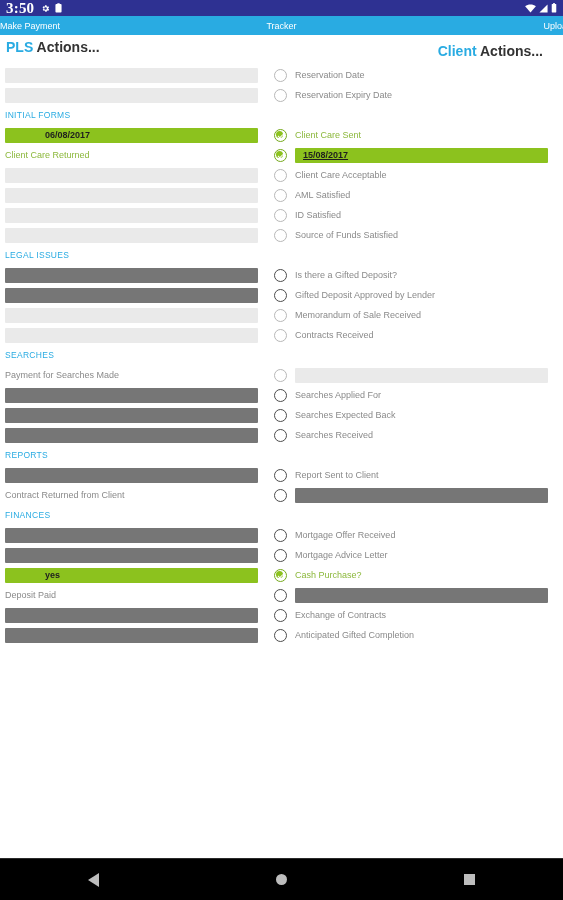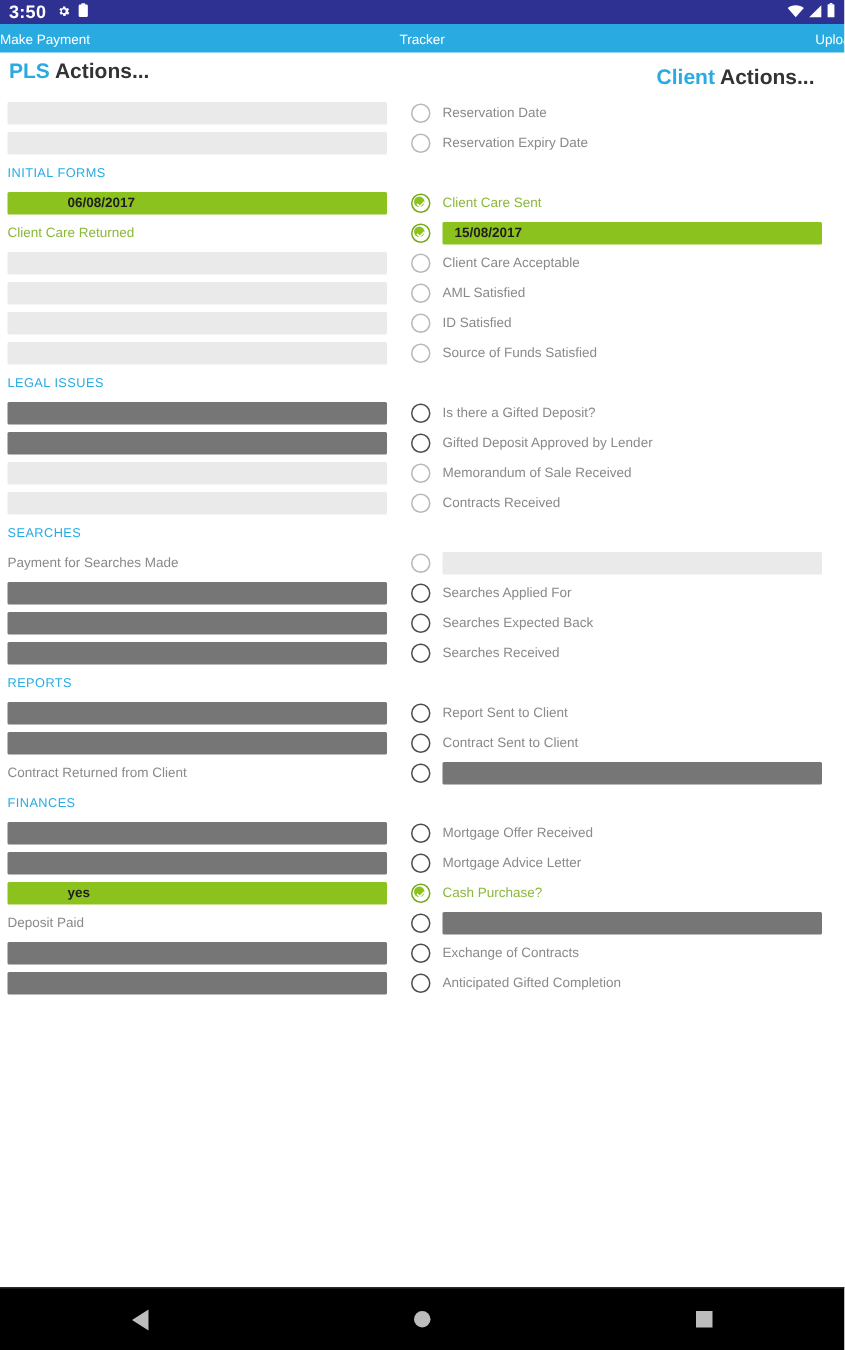--- a/index.html
+++ b/index.html
@@ -10,21 +10,21 @@
     overflow: hidden;
   }
   .screen { position: relative; width: 563px; height: 900px; background: #fff; }
 
   
   .statusbar {
     height: 16px; background: #2e3192;
     display: flex; align-items: center; padding: 0 6px;
     color: #ffffff;
   }
-  .sb-time { font-size: 12px; font-weight: bold; letter-spacing: .2px; }
+  .sb-time { font-size: 15px; font-weight: bold; letter-spacing: .2px; font-family: Liberation Serif, serif; }
   .sb-left-icons { display: flex; align-items: center; gap: 5px; margin-left: 7px; }
   .sb-spacer { flex: 1; }
   .sb-right-icons { display: flex; align-items: center; gap: 3px; }
   .ic { display: inline-block; }
 
   
   .tabbar {
     height: 19px; background: #29abe2;
     display: flex; align-items: center;
     position: relative;
@@ -58,21 +58,21 @@
   .bar.green .bval {
     font-size: 9px; color: #1e1e1e; padding-left: 8px; font-weight: bold;
   }
   .bar-r {
     height: 15px; width: 253px; border-radius: 1px;
   }
   .bar-r.light { background: #eaeaea; }
   .bar-r.dark  { background: #767676; }
   .bar-r.green { background: #8cc21e; display: flex; align-items: center; }
   .bar-r.green .bval {
-    font-size: 9px; color: #1e1e1e; padding-left: 8px; font-weight: bold;
+    font-size: 9px; color: #1e1e1e; padding-left: 8px; font-weight: bold; text-decoration: underline;
   }
 
   .lbl {
     font-size: 9px; color: #8a8a8a; line-height: 15px;
   }
   .lbl.greenish { color: #8cb83c; }
   .section {
     font-size: 8.5px; color: #29abe2; font-weight: normal;
     letter-spacing: .3px; line-height: 15px;
   }
@@ -394,31 +394,20 @@
         </div>
         <div class="cell-mid">
           <span class="radio dark"></span>
         </div>
         <div class="cell-right">
           <span class="lbl">Report Sent to Client</span>
         </div>
       </div>
       <div class="grid-row">
         <div class="cell-left">
-          <div class="bar dark"></div>
-        </div>
-        <div class="cell-mid">
-          <span class="radio dark"></span>
-        </div>
-        <div class="cell-right">
-          <span class="lbl">Contract Sent to Client</span>
-        </div>
-      </div>
-      <div class="grid-row">
-        <div class="cell-left">
           <span class="lbl">Contract Returned from Client</span>
         </div>
         <div class="cell-mid">
           <span class="radio dark"></span>
         </div>
         <div class="cell-right">
           <div class="bar-r dark"></div>
         </div>
       </div>
       <div class="grid-row">

